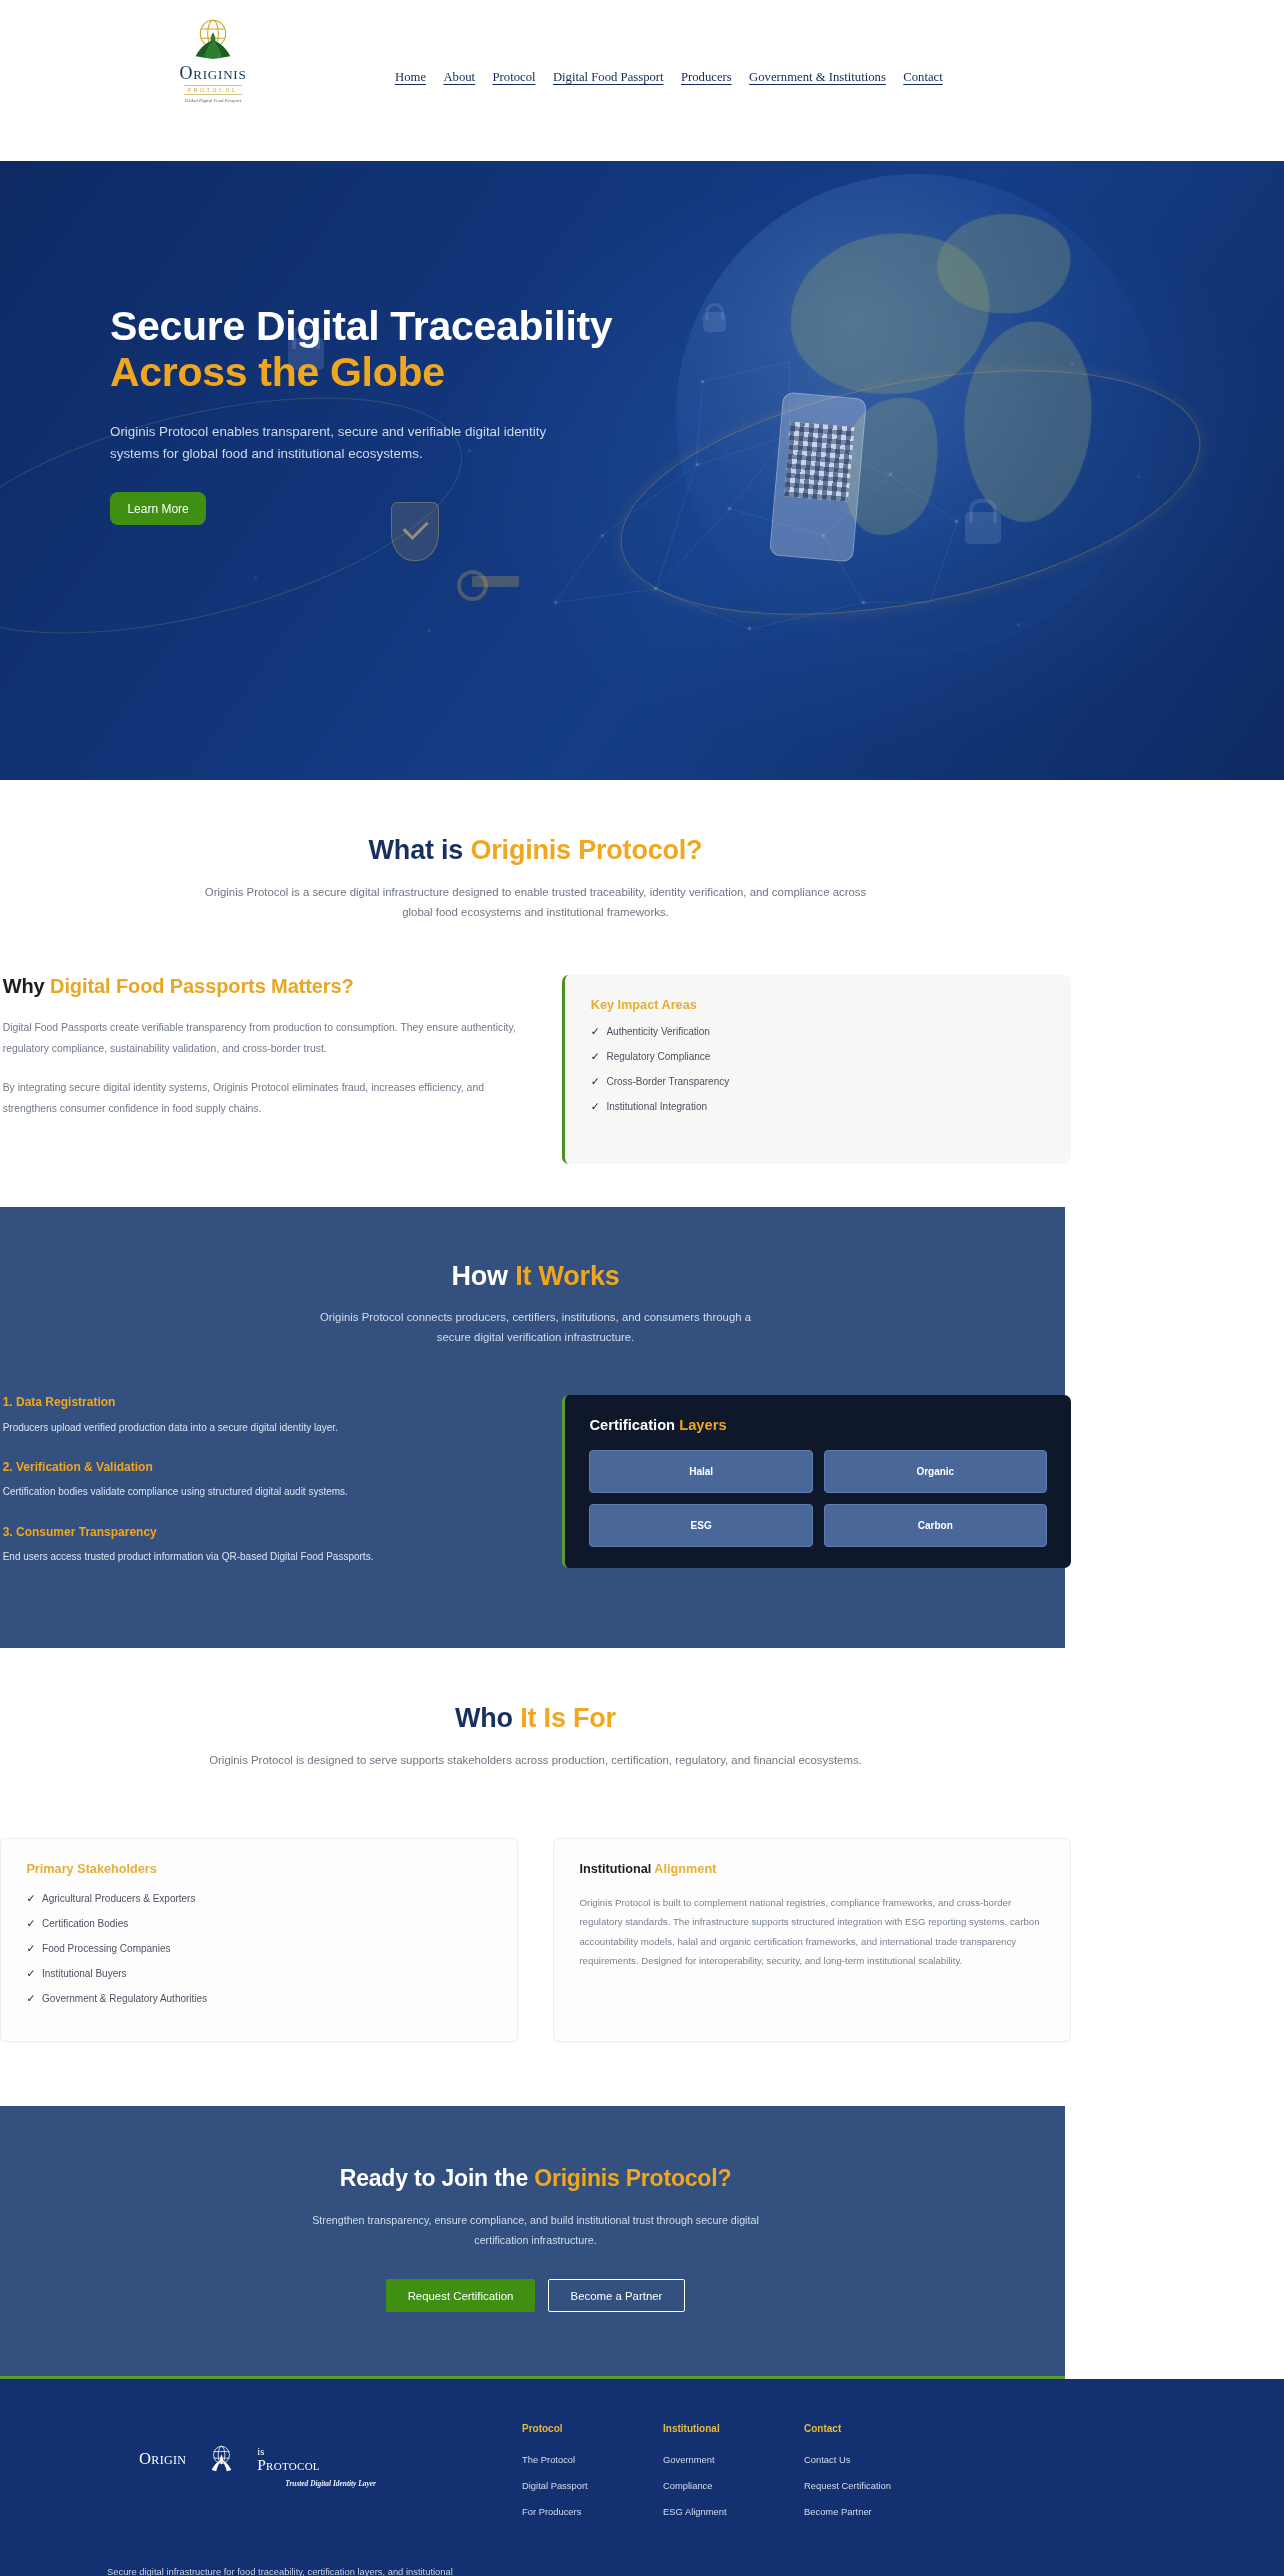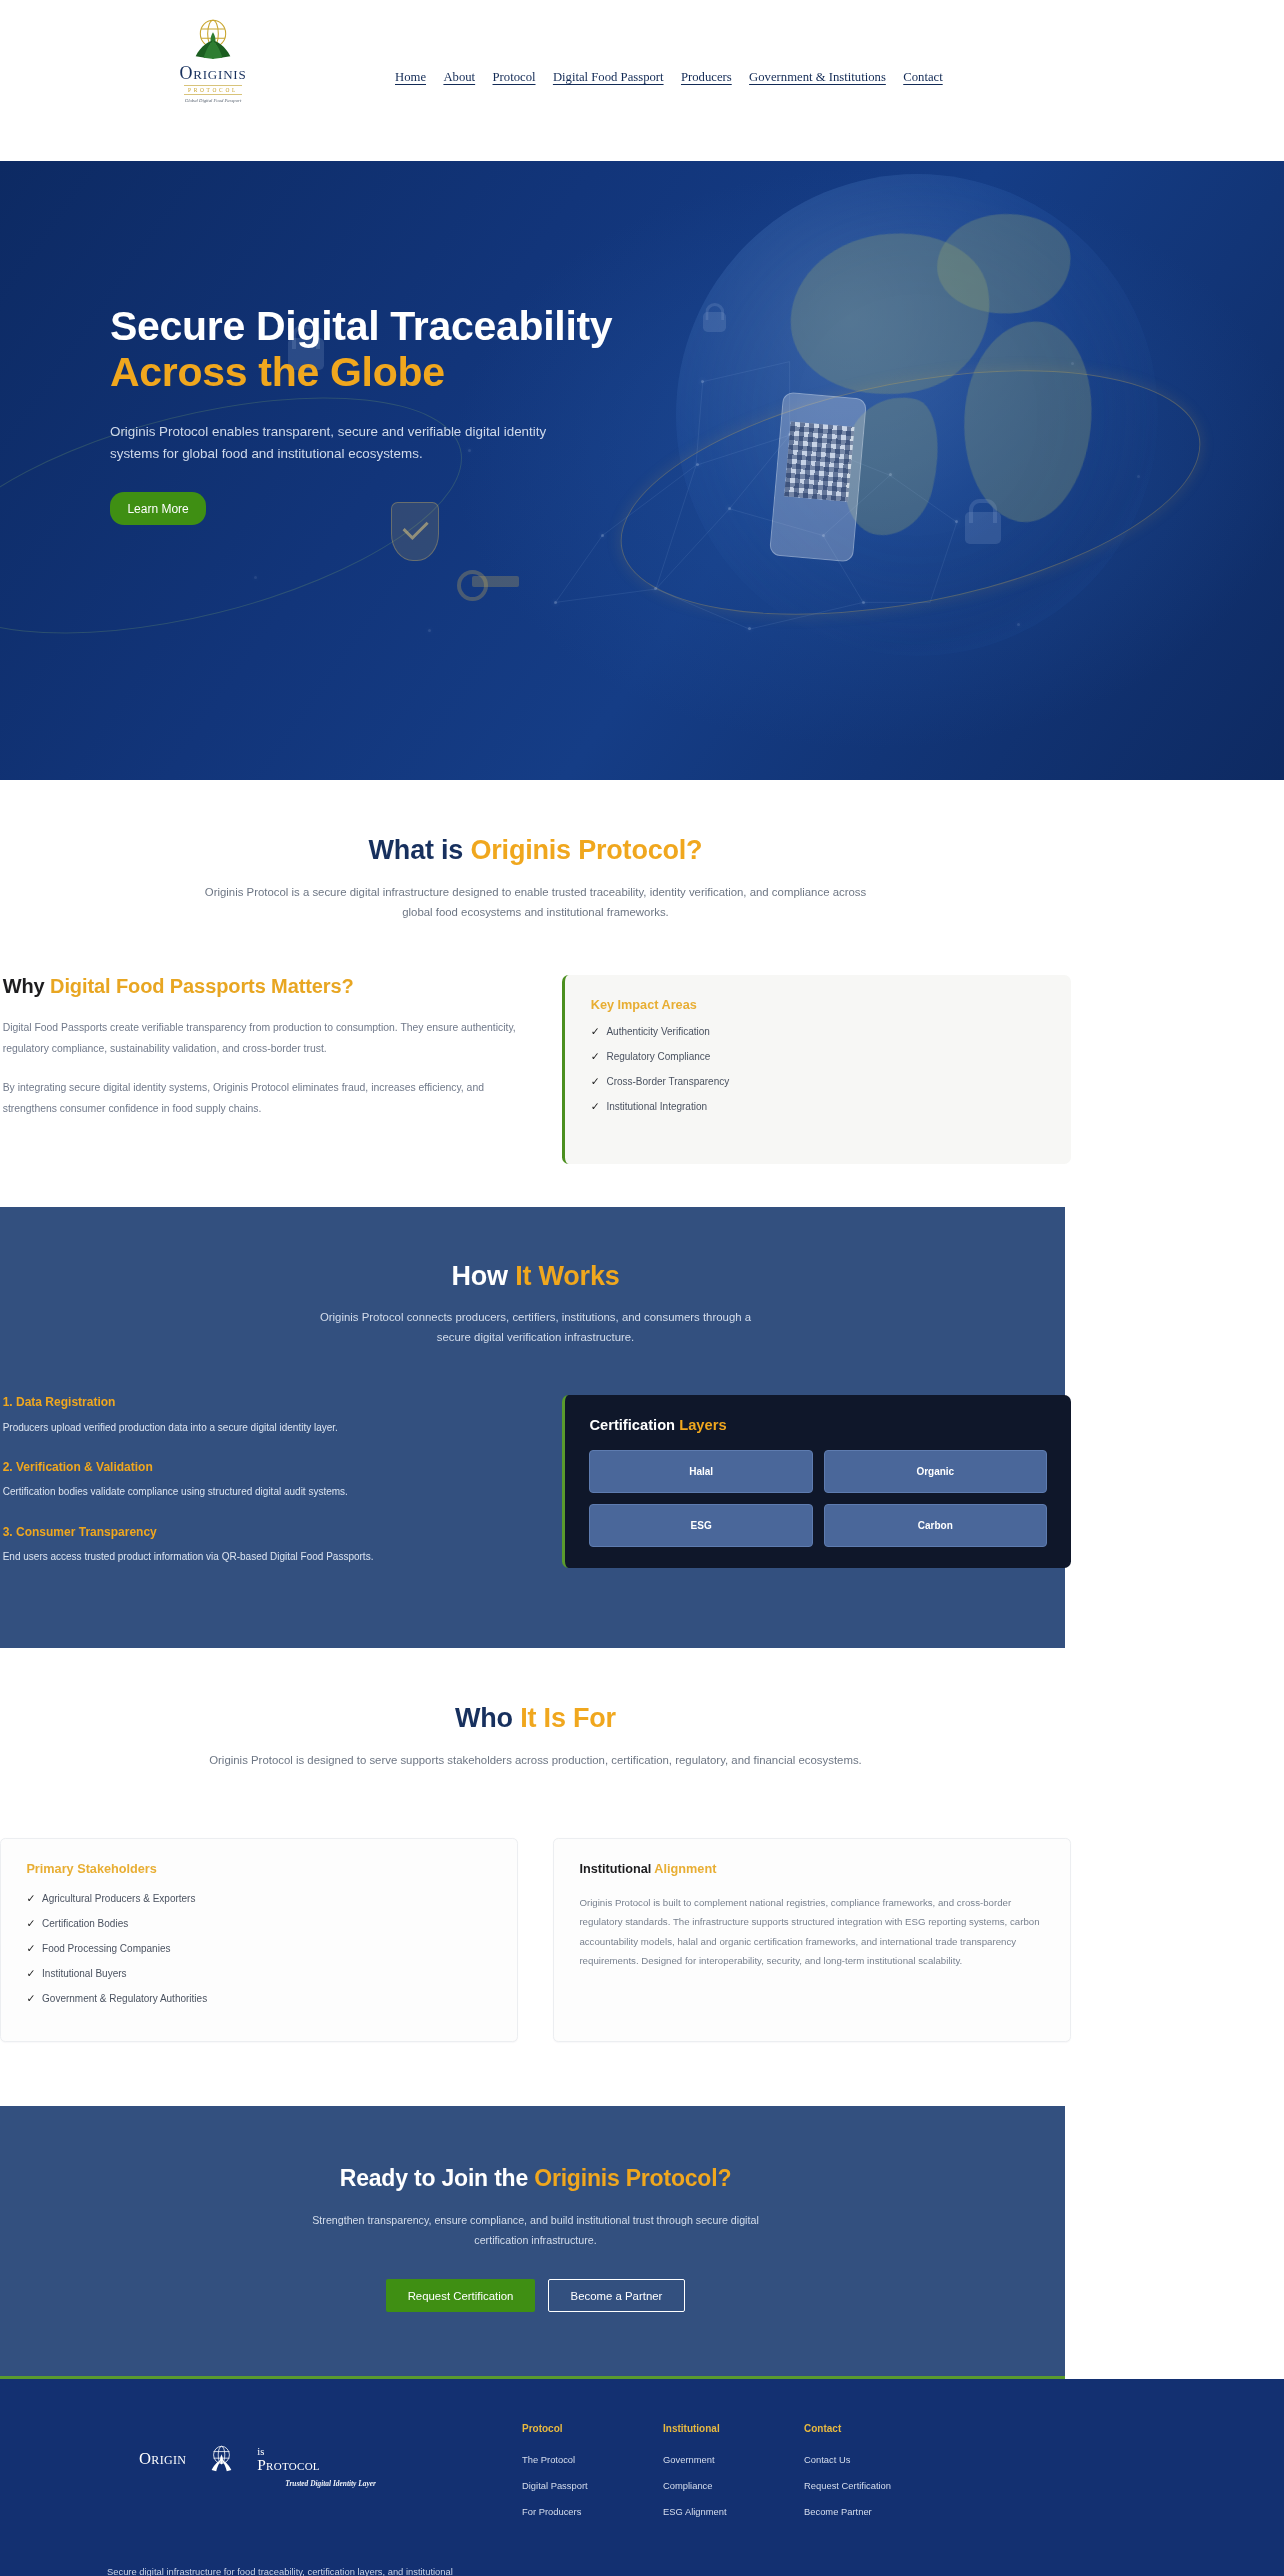--- a/index.html
+++ b/index.html
@@ -138,21 +138,21 @@
     letter-spacing:-0.3px;
   }
   .hero h1 .accent { color:#f0a71e; display:block; }
   .hero p {
     margin-top:25.4px; font-size:13.4px; line-height:1.65; color:#cfd9ea;
     max-width:468px; font-weight:400;
   }
   .btn-learn {
     display:inline-block; margin-top:27px;
     background:#3f8f13; color:#fff; font-size:12px;
-    padding:9.4px 17.4px; border:none; border-radius:14px; cursor:pointer;
+    padding:9.4px 17.4px; border:none; border-radius:8px; cursor:pointer;
     font-family:"Liberation Sans", sans-serif;
   }
 
   
   .section { width:1065px; }
   .sec-white { background:#ffffff; }
   .sec-blue  { background:#33507f; }
   .sec-cta   { background:#33507f; border-bottom:3.3px solid #5a9b2d; }
   .wrap { width:1071px; margin:0 auto; }
 

